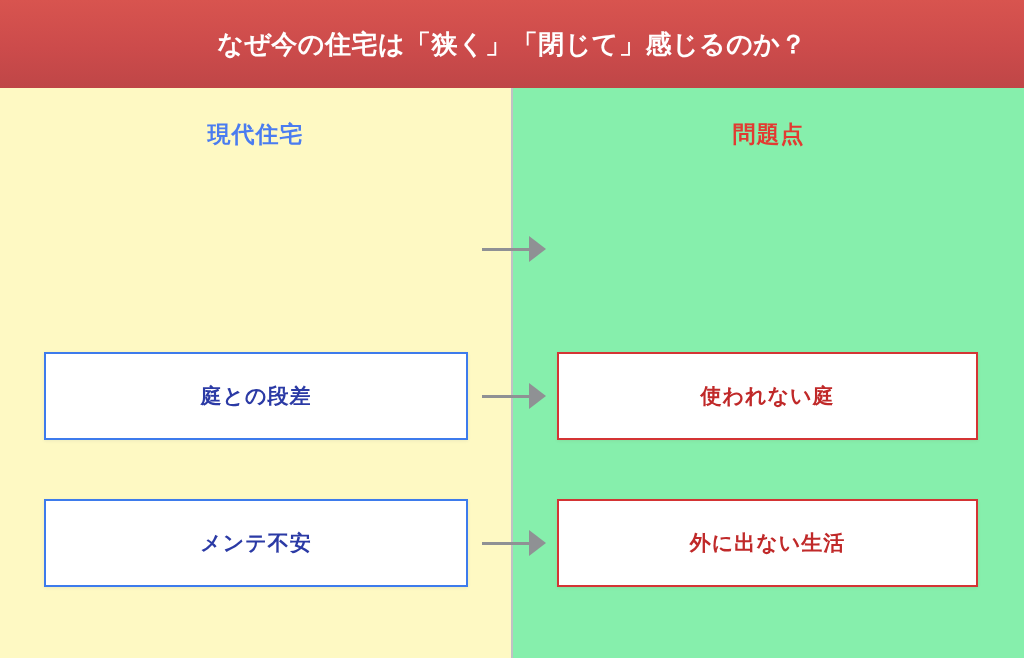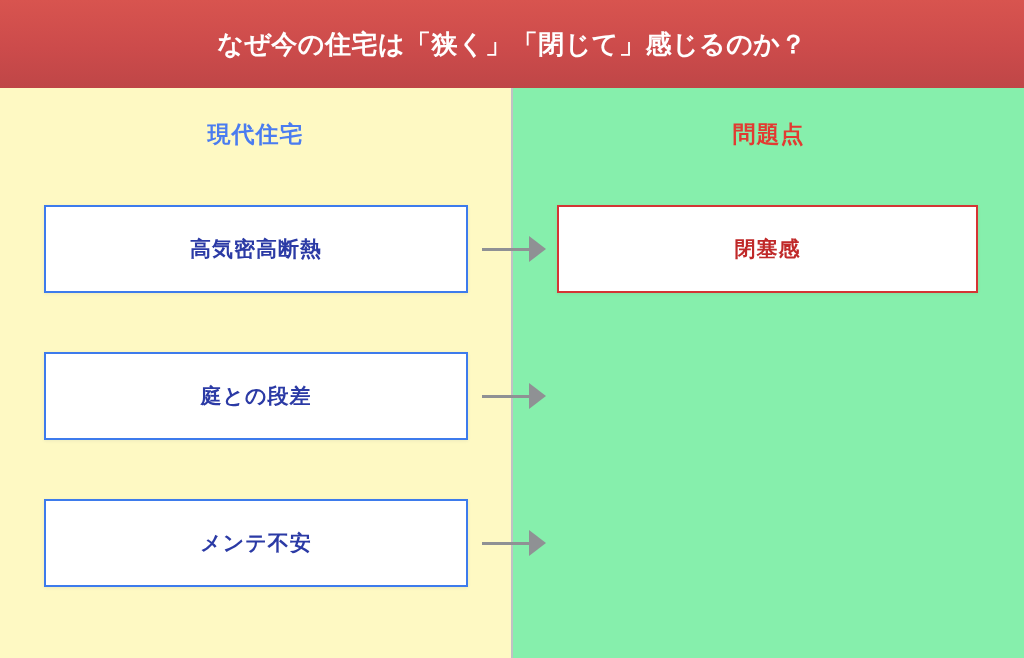--- a/index.html
+++ b/index.html
@@ -153,35 +153,35 @@
 
   <div class="header-banner">
     <h1 class="header-title">なぜ今の住宅は「狭く」「閉じて」感じるのか？</h1>
   </div>
 
   <div class="diagram-body">
 
     <div class="panel panel-left">
       <div class="col-heading">現代住宅</div>
 
-      <div class="item-box row-top">高気密高断熱</div>
 
       <div class="item-box row-bottom">メンテ不安</div>
 
       <div class="item-box row-middle">庭との段差</div>
     </div>
 
     <div class="column-divider"></div>
 
     <div class="panel panel-right">
       <div class="col-heading">問題点</div>
 
-      <div class="item-box row-top">閉塞感</div>
 
+      <div class="item-box row-middle">使われない庭</div>
 
+      <div class="item-box row-bottom">外に出ない生活</div>
     </div>
 
     <div class="arrow arrow-1">
       <span class="shaft"></span>
       <span class="head"></span>
     </div>
     <div class="arrow arrow-2">
       <span class="shaft"></span>
       <span class="head"></span>
     </div>

